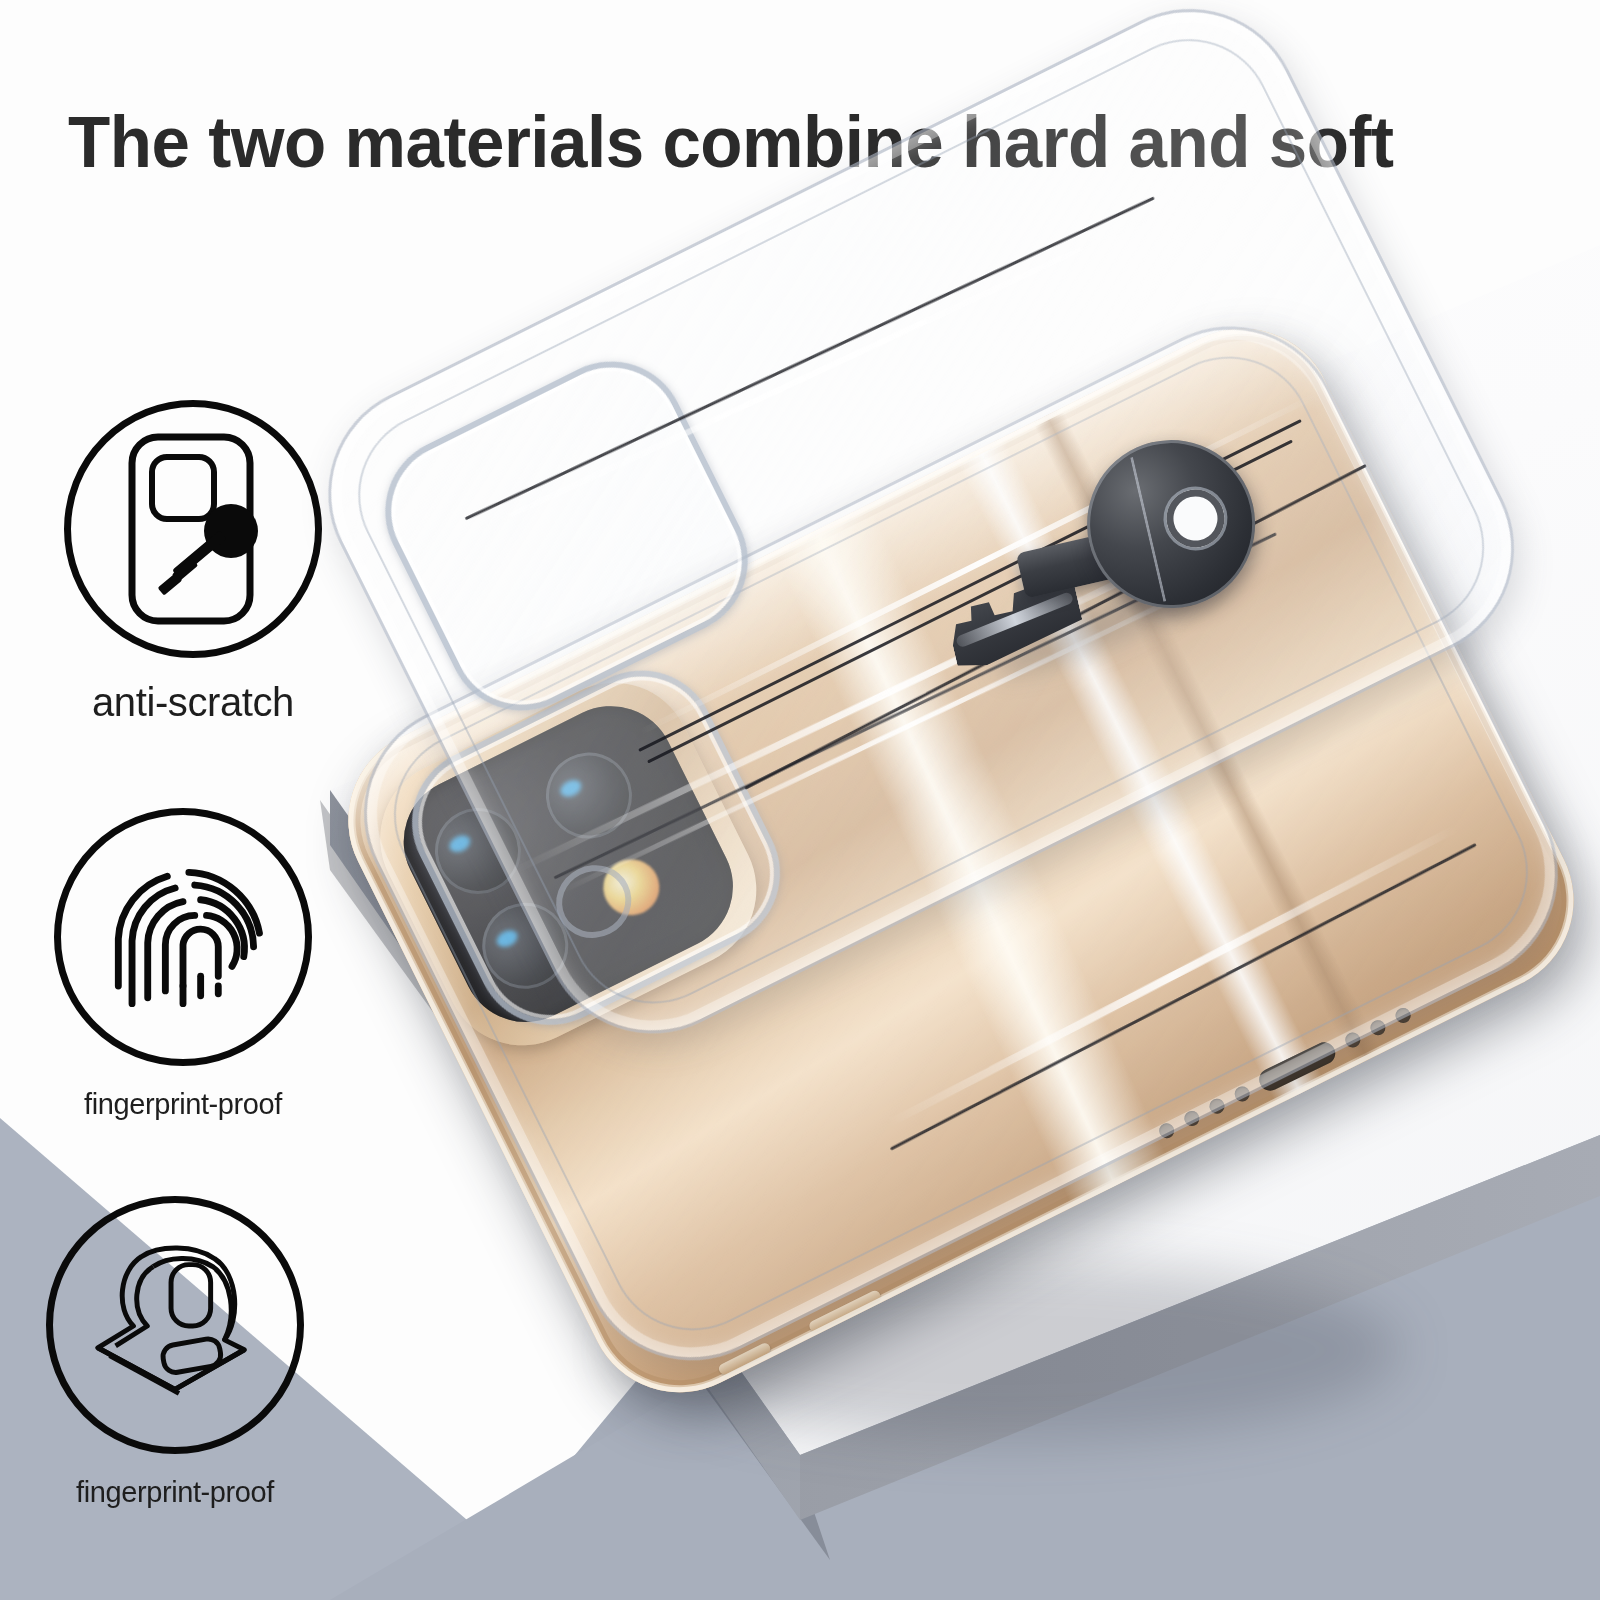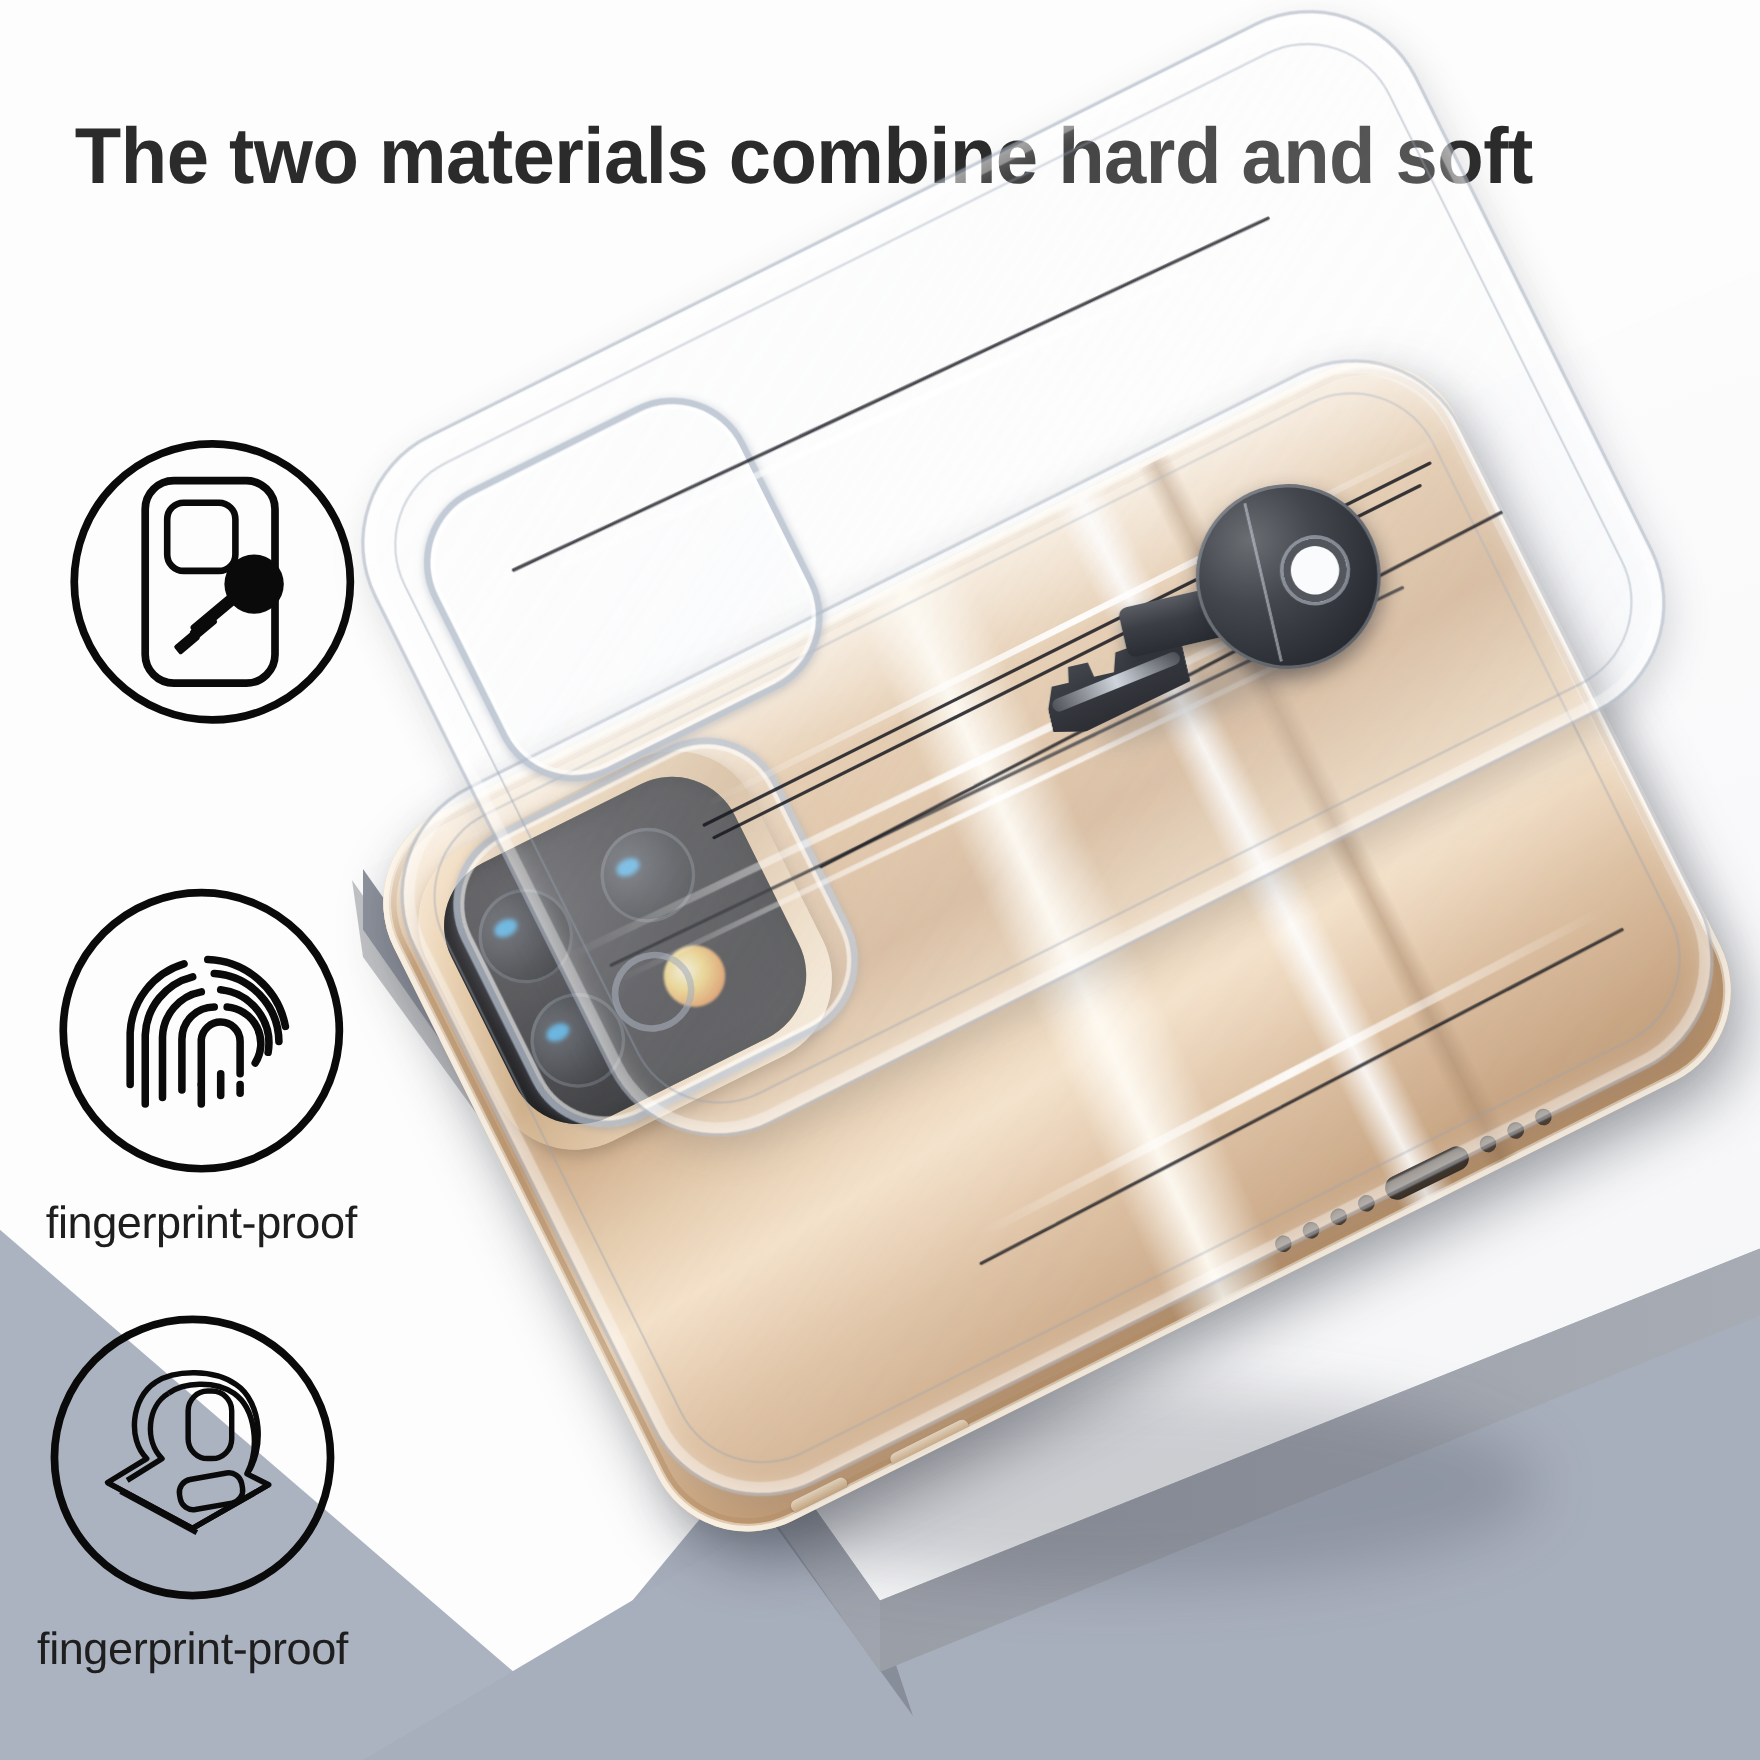--- a/index.html
+++ b/index.html
@@ -96,21 +96,21 @@
     font-size: 39px;
     color: #1e1e1e;
     letter-spacing: -0.4px;
     white-space: nowrap;
   }
   #feature-1 { left: 28px; top: 400px; }
   #feature-2 { left: 18px; top: 808px; }
   #feature-3 { left: 10px; top: 1196px; }
   #feature-1 .label { font-size: 40px; }
   #feature-2 .label,
-  #feature-3 .label { font-size: 41px; }
+  #feature-3 .label { font-size: 29px; }
 
   .feature svg { display: block; }
 
   
   #phone {
     position: absolute;
     left: 455px; top: 645px;
     width: 1080px; height: 720px;
     transform: rotate(-26.5deg);
     transform-origin: 20% 50%;
@@ -400,20 +400,21 @@
         <rect x="34" y="8" width="118" height="184" rx="26" ry="26" fill="none" stroke="#0a0a0a" stroke-width="7"></rect>
         <rect x="54" y="28" width="62" height="62" rx="15" ry="15" fill="none" stroke="#0a0a0a" stroke-width="6"></rect>
         <g>
           <circle cx="133" cy="102" r="27" fill="#0a0a0a"></circle>
           <rect x="70" y="120" width="62" height="11" rx="3" fill="#0a0a0a" transform="rotate(-40 101 125)"></rect>
           <rect x="74" y="136" width="26" height="10" rx="2" fill="#0a0a0a" transform="rotate(-40 87 141)"></rect>
           <rect x="60" y="150" width="24" height="10" rx="2" fill="#0a0a0a" transform="rotate(-40 72 155)"></rect>
         </g>
       </svg>
     </div>
+    <div class="label">anti-scratch</div>
   </div>
 
   <div class="feature" id="feature-2">
     <div class="circle">
       <svg width="196" height="196" viewBox="0 0 200 200">
         <g fill="none" stroke="#0a0a0a" stroke-width="7" stroke-linecap="round">
           <path d="M100 150 L100 108 A18 18 0 0 1 118 92 A18 18 0 0 1 136 110 L136 140"></path>
           <path d="M82 155 L82 108 A30 30 0 0 1 112 78"></path>
           <path d="M150 130 A34 34 0 0 0 124 78"></path>
           <path d="M64 162 L64 106 A44 44 0 0 1 100 64"></path>

